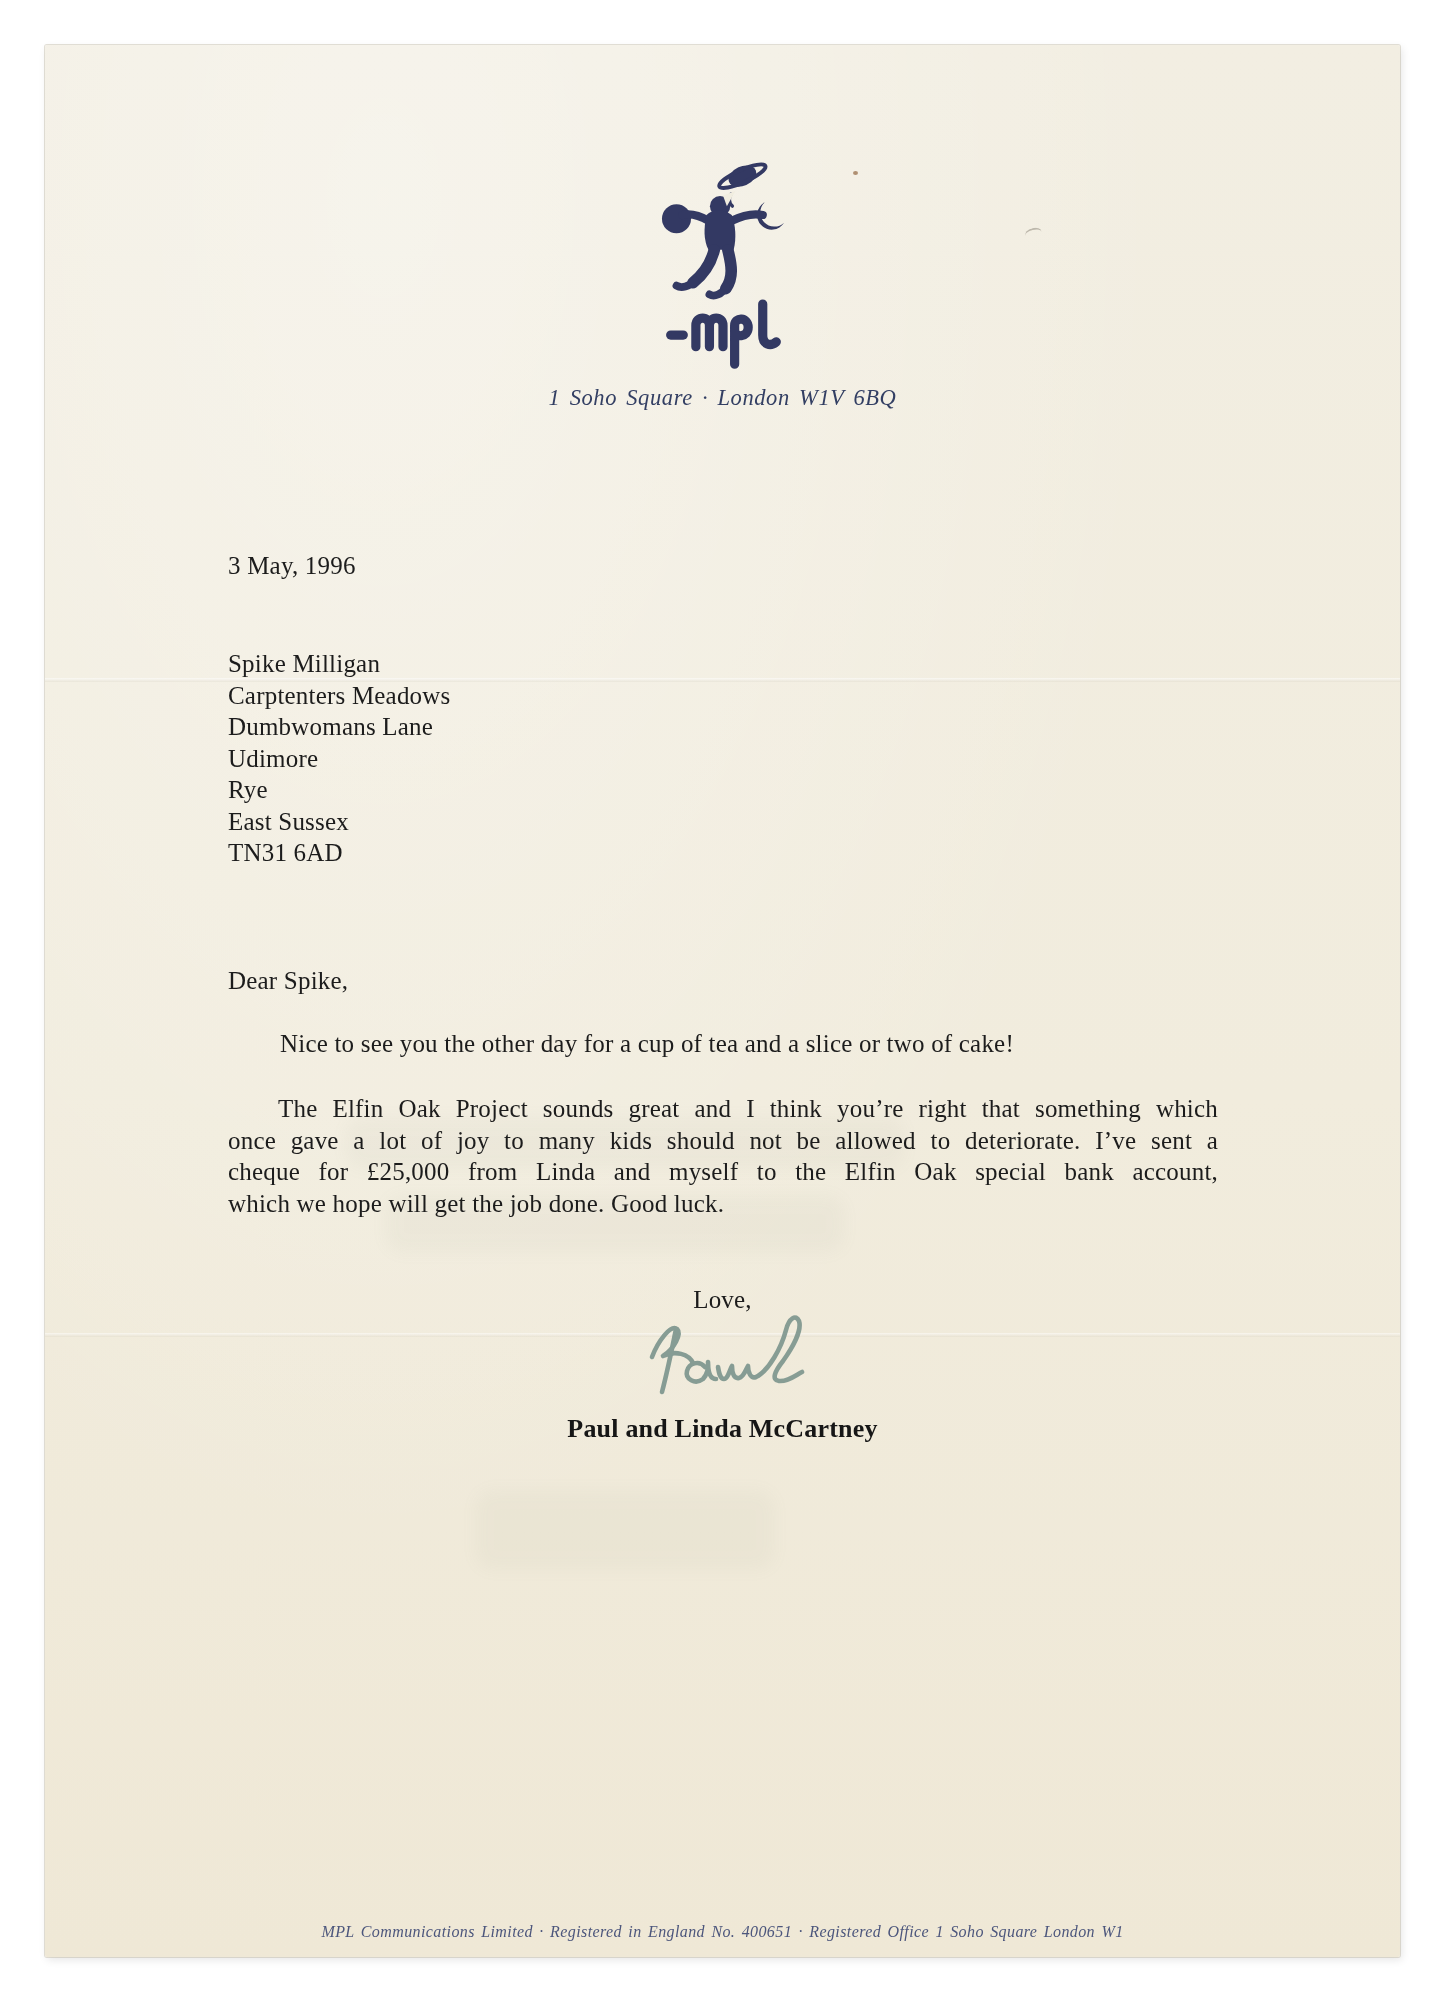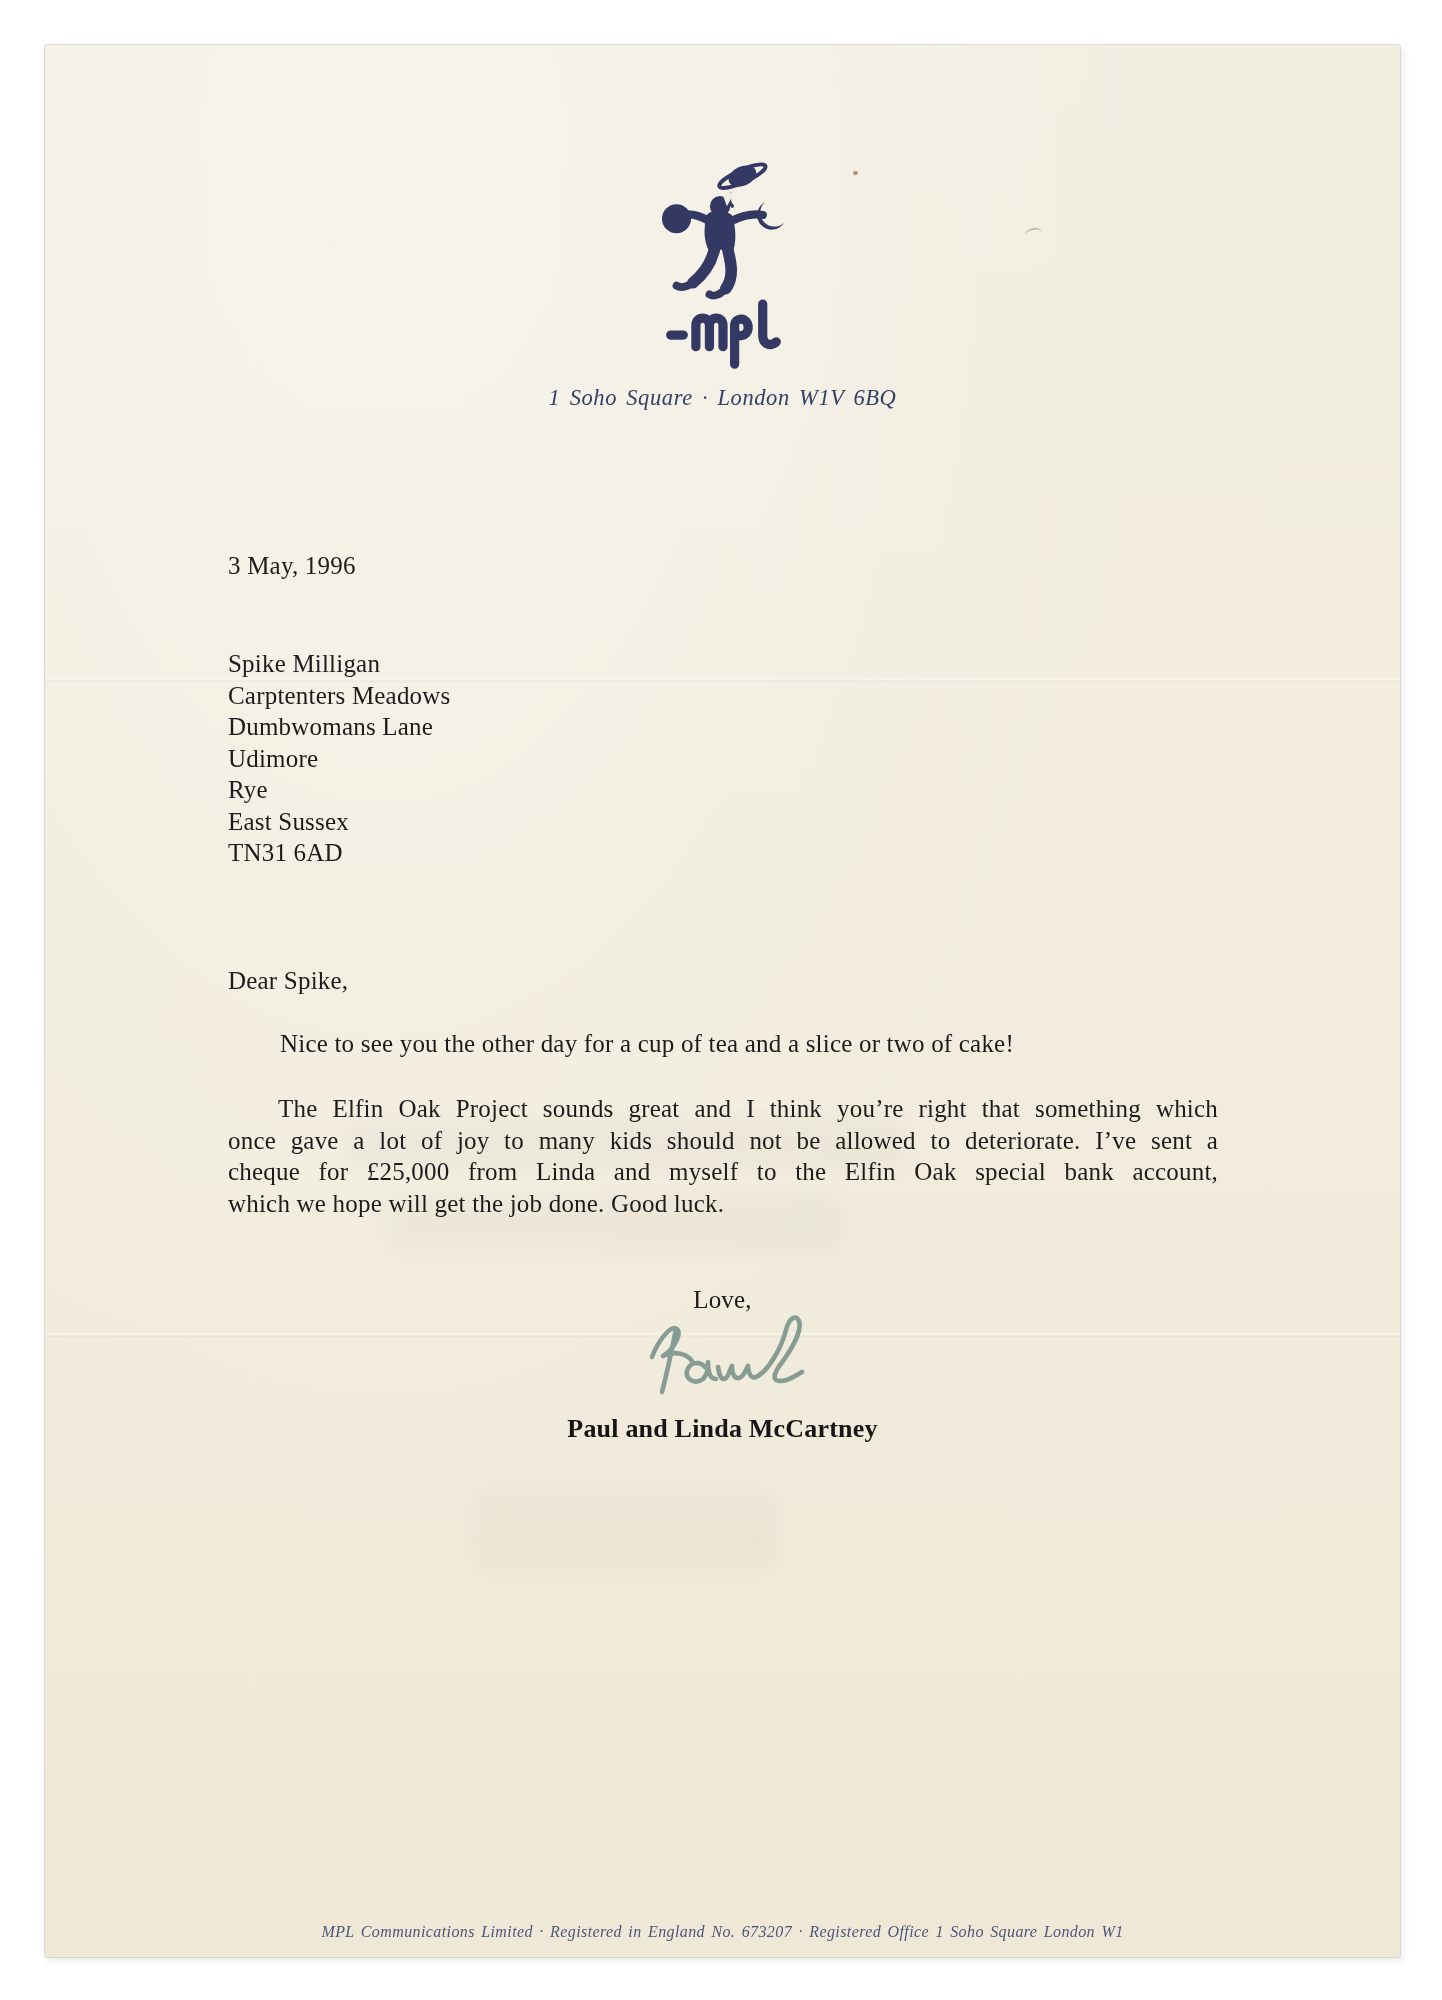--- a/index.html
+++ b/index.html
@@ -143,15 +143,15 @@
       <path d="M33,30 C30,45 25,70 19,93"></path>
       <path d="M9,58 C15,42 28,25 34,30 C39,35 31,50 20,57 C32,51 46,55 50,64"></path>
       <path d="M62,68 C56,61 46,64 44,72 C42,80 52,86 60,80 C64,76 66,68 65,63 C65,72 67,80 73,80"></path>
       <path d="M75,68 C76,74 77,80 81,80 C85,80 87,70 89,67 C89,74 91,80 96,79 C101,78 103,70 105,67 C105,74 108,80 113,78"></path>
       <path d="M115,77 C126,70 138,50 143,31 C146,19 153,15 156,22 C159,31 150,48 140,62 C132,72 128,81 136,82 C145,83 153,76 159,73"></path>
     </g>
   </svg>
 
   <div class="signed-name">Paul and Linda McCartney</div>
 
-  <footer class="reg-footer">MPL Communications Limited  ·  Registered in England No. 673207  ·  Registered Office 1 Soho Square London W1</footer>
+  <footer class="reg-footer">MPL Communications Limited  ·  Registered in England No. 400651  ·  Registered Office 1 Soho Square London W1</footer>
 
 </div>
 
 </body></html>

